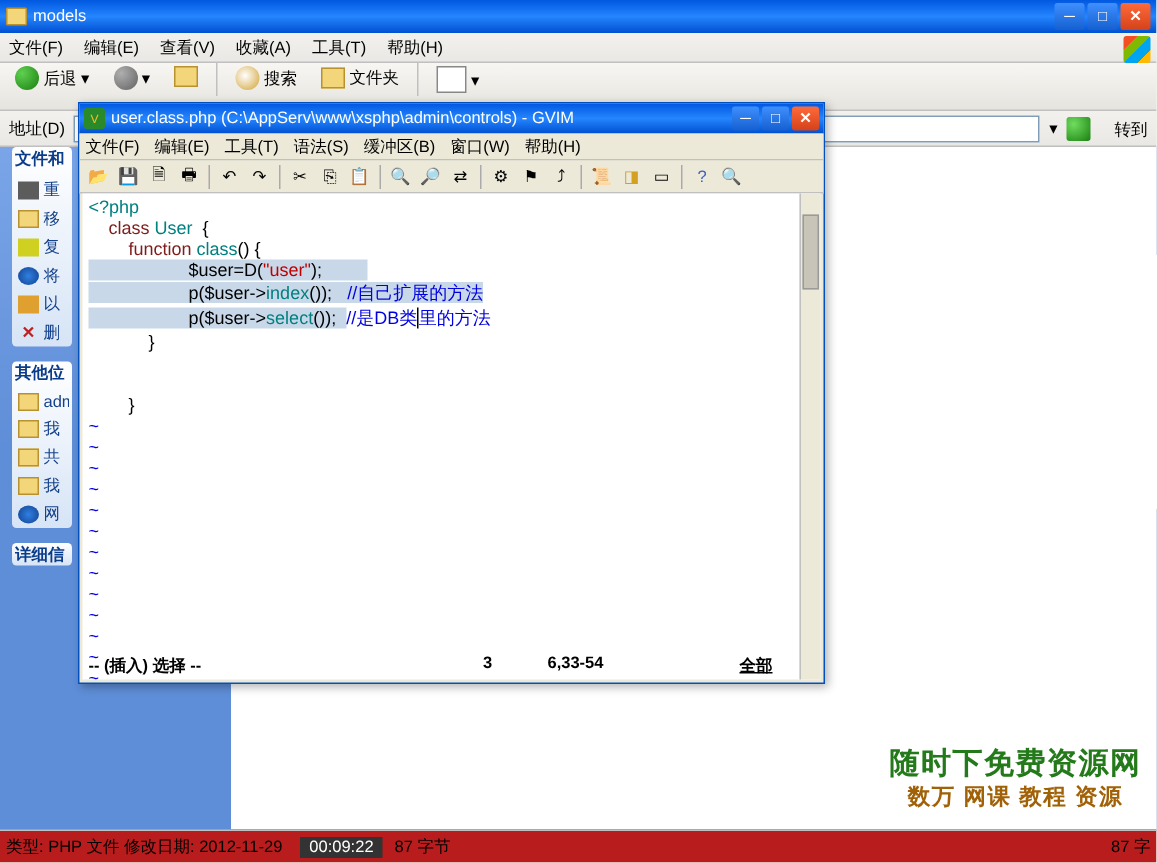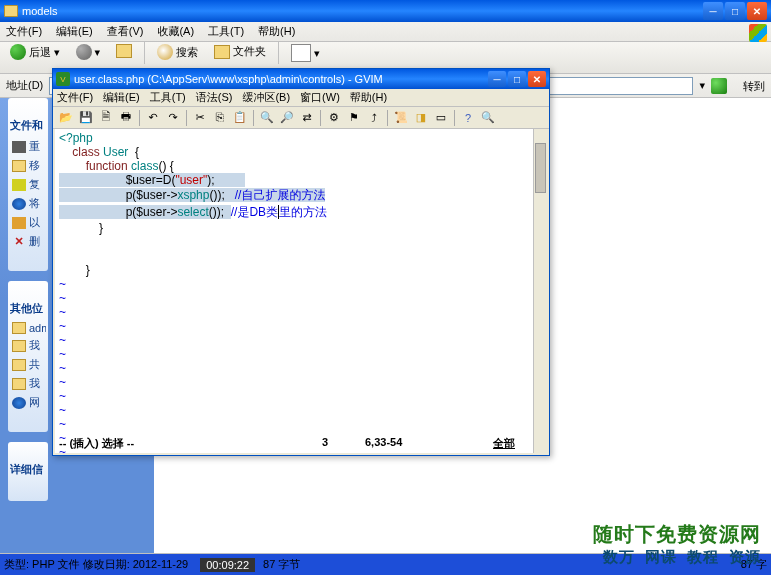--- a/index.html
+++ b/index.html
@@ -27,33 +27,33 @@
     .tb-folder-ico { width: 16px; height: 14px; background: #f4d67a; border: 1px solid #b8922f; }
     .tb-view { width: 20px; height: 18px; border: 1px solid #888; background: #fff; }
     
     .explorer-address { height: 24px; background: linear-gradient(#f2f1ed,#e9e8e4); display: flex; align-items: center; padding: 0 6px; border-bottom: 1px solid #c0c0c0; font-size: 11px; gap: 6px; }
     .addr-input { flex: 1; height: 18px; border: 1px solid #7f9db9; background: white; }
     .go-btn { display: flex; align-items: flex-end; gap: 16px; }
     .go-ico { width: 16px; height: 16px; background: radial-gradient(circle at 30% 30%, #6fdd5f, #1a7f10); border-radius: 2px; }
     
     .explorer-body { position: absolute; top: 98px; left: 0; right: 0; bottom: 22px; background: linear-gradient(to bottom, #7aa5e8, #5f8ed8 200px); }
     .sidebar { position: absolute; left: 8px; top: 0; width: 40px; }
-    .side-panel { background: linear-gradient(#fff,#d6e4f6); border-radius: 3px; margin-bottom: 10px; padding: 20px 2px; }
+    .side-panel { background: linear-gradient(#fff,#d6e4f6); border-radius: 3px; margin-bottom: 10px; padding: 0 2px; }
     .side-hdr { font-size: 11px; font-weight: bold; color: #0a3c8a; margin-bottom: 4px; white-space: nowrap; overflow: hidden; }
     .side-item { display: flex; align-items: center; gap: 3px; font-size: 11px; padding: 2px; white-space: nowrap; overflow: hidden; color: #15428b; }
     .si-ico { width: 14px; height: 12px; flex-shrink: 0; }
     .si-folder { background: #f4d67a; border: 1px solid #b8922f; }
     .si-rename { background: #5c5c5c; }
     .si-copy { background: #d0d020; }
     .si-web { background: radial-gradient(circle,#3080e0,#104090); border-radius: 50%; }
     .si-mail { background: #e0a030; }
     .si-del { color: #c02020; font-weight: bold; width: 14px; text-align: center; }
     .main-area { position: absolute; left: 154px; top: 0; right: 0; bottom: 0; background: white; }
     
-    .explorer-statusbar { position: absolute; bottom: 0; left: 0; right: 0; height: 22px; background: #1d4ed8; border-top: 1px solid #c0c0c0; display: flex; align-items: center; font-size: 11px; padding: 0 4px; gap: 8px; }
+    .explorer-statusbar { position: absolute; bottom: 0; left: 0; right: 0; height: 22px; background: #b91c1c; border-top: 1px solid #c0c0c0; display: flex; align-items: center; font-size: 11px; padding: 0 4px; gap: 8px; }
     .timecode { background: #333; color: #fff; padding: 1px 6px; margin-left: 4px; }
     
     
     .gvim { position: absolute; left: 52px; top: 68px; width: 498px; height: 388px; border: 1px solid #0050c0; background: #ece9d8; box-shadow: 2px 2px 6px rgba(0,0,0,.3); }
     .gvim-titlebar { height: 20px; background: linear-gradient(to bottom, #0058e0, #2585ff, #0050d0); display: flex; align-items: center; padding: 0 3px; color: white; font-size: 11px; }
     .gvim-ico { width: 14px; height: 14px; background: #2a8a2a; border-radius: 2px; margin-right: 4px; display: flex; align-items: center; justify-content: center; font-size: 8px; color: #f0c030; }
     .gvim-titlebar .spacer { flex: 1; }
     .gvim-titlebar .win-btn { width: 18px; height: 16px; }
     
     .gvim-menubar { height: 18px; background: #ece9d8; display: flex; align-items: center; padding: 0 4px; font-size: 11px; gap: 10px; border-bottom: 1px solid #c0c0c0; }
@@ -77,24 +77,24 @@
     .sel { background: #c8d8e8; }
     .cursor { border-left: 1px solid #000; }
     
     .gvim-status { position: absolute; bottom: 2px; left: 4px; right: 18px; font-size: 11px; display: flex; font-weight: bold; }
     .gvim-status .st-left { flex: 1; }
     .gvim-status .st-mid { width: 80px; text-align: center; }
     .gvim-status .st-pos { width: 100px; }
     .gvim-status .st-right { width: 50px; text-align: right; text-decoration: underline; }
     
     
-    .watermark { position: absolute; right: 10px; bottom: 8px; text-align: right; }
+    .watermark { position: absolute; right: 10px; bottom: 34px; text-align: center; }
     .wm1 { font-size: 20px; font-weight: bold; color: #247a1a; letter-spacing: 1px; }
     .wm2 { font-size: 15px; font-weight: bold; color: #247a1a; }
-    .wm3 { font-size: 15px; font-weight: bold; color: #0c4a6e; letter-spacing: 1px; font-family: Liberation Mono, monospace; }
+    .wm3 { font-size: 15px; font-weight: bold; color: #a16207; letter-spacing: 1px; }
   </style>
 </head>
 <body>
 
 <div class="explorer-titlebar">
   <span class="folder-ico"></span>
   <span>models</span>
   <span class="spacer"></span>
   <span class="win-btn win-min">─</span>
   <span class="win-btn win-max">□</span>
@@ -255,21 +255,21 @@
     <span class="gv-btn">▭</span>
     <span class="gv-sep"></span>
     <span class="gv-btn" style="color:#4060c0">?</span>
     <span class="gv-btn">🔍</span>
   </div>
   <div class="gvim-editor">
     <div class="gvim-text"><span class="type">&lt;?php</span>
     <span class="kw">class</span> <span class="type">User</span>  <span>{</span>
         <span class="kw">function</span> <span class="func">class</span><span>() {</span>
 <span class="sel">                    <span class="var">$user</span><span>=D(</span><span class="str">"user"</span><span>);</span>         </span>
-<span class="sel">                    <span>p(</span><span class="var">$user</span><span class="arrow">-&gt;</span><span class="func">xsphp</span><span>());</span>   <span class="cmt">//自己扩展的方法</span></span>
+<span class="sel">                    <span>p(</span><span class="var">$user</span><span class="arrow">-&gt;</span><span class="func">index</span><span>());</span>   <span class="cmt">//自己扩展的方法</span></span>
 <span class="sel">                    <span>p(</span><span class="var">$user</span><span class="arrow">-&gt;</span><span class="func">select</span><span>());</span>  </span><span class="cmt">//是DB类<span class="cursor"></span>里的方法</span>
             <span>}</span>
 
 
         <span>}</span>
 <span class="tilde">~</span>
 <span class="tilde">~</span>
 <span class="tilde">~</span>
 <span class="tilde">~</span>
 <span class="tilde">~</span>

